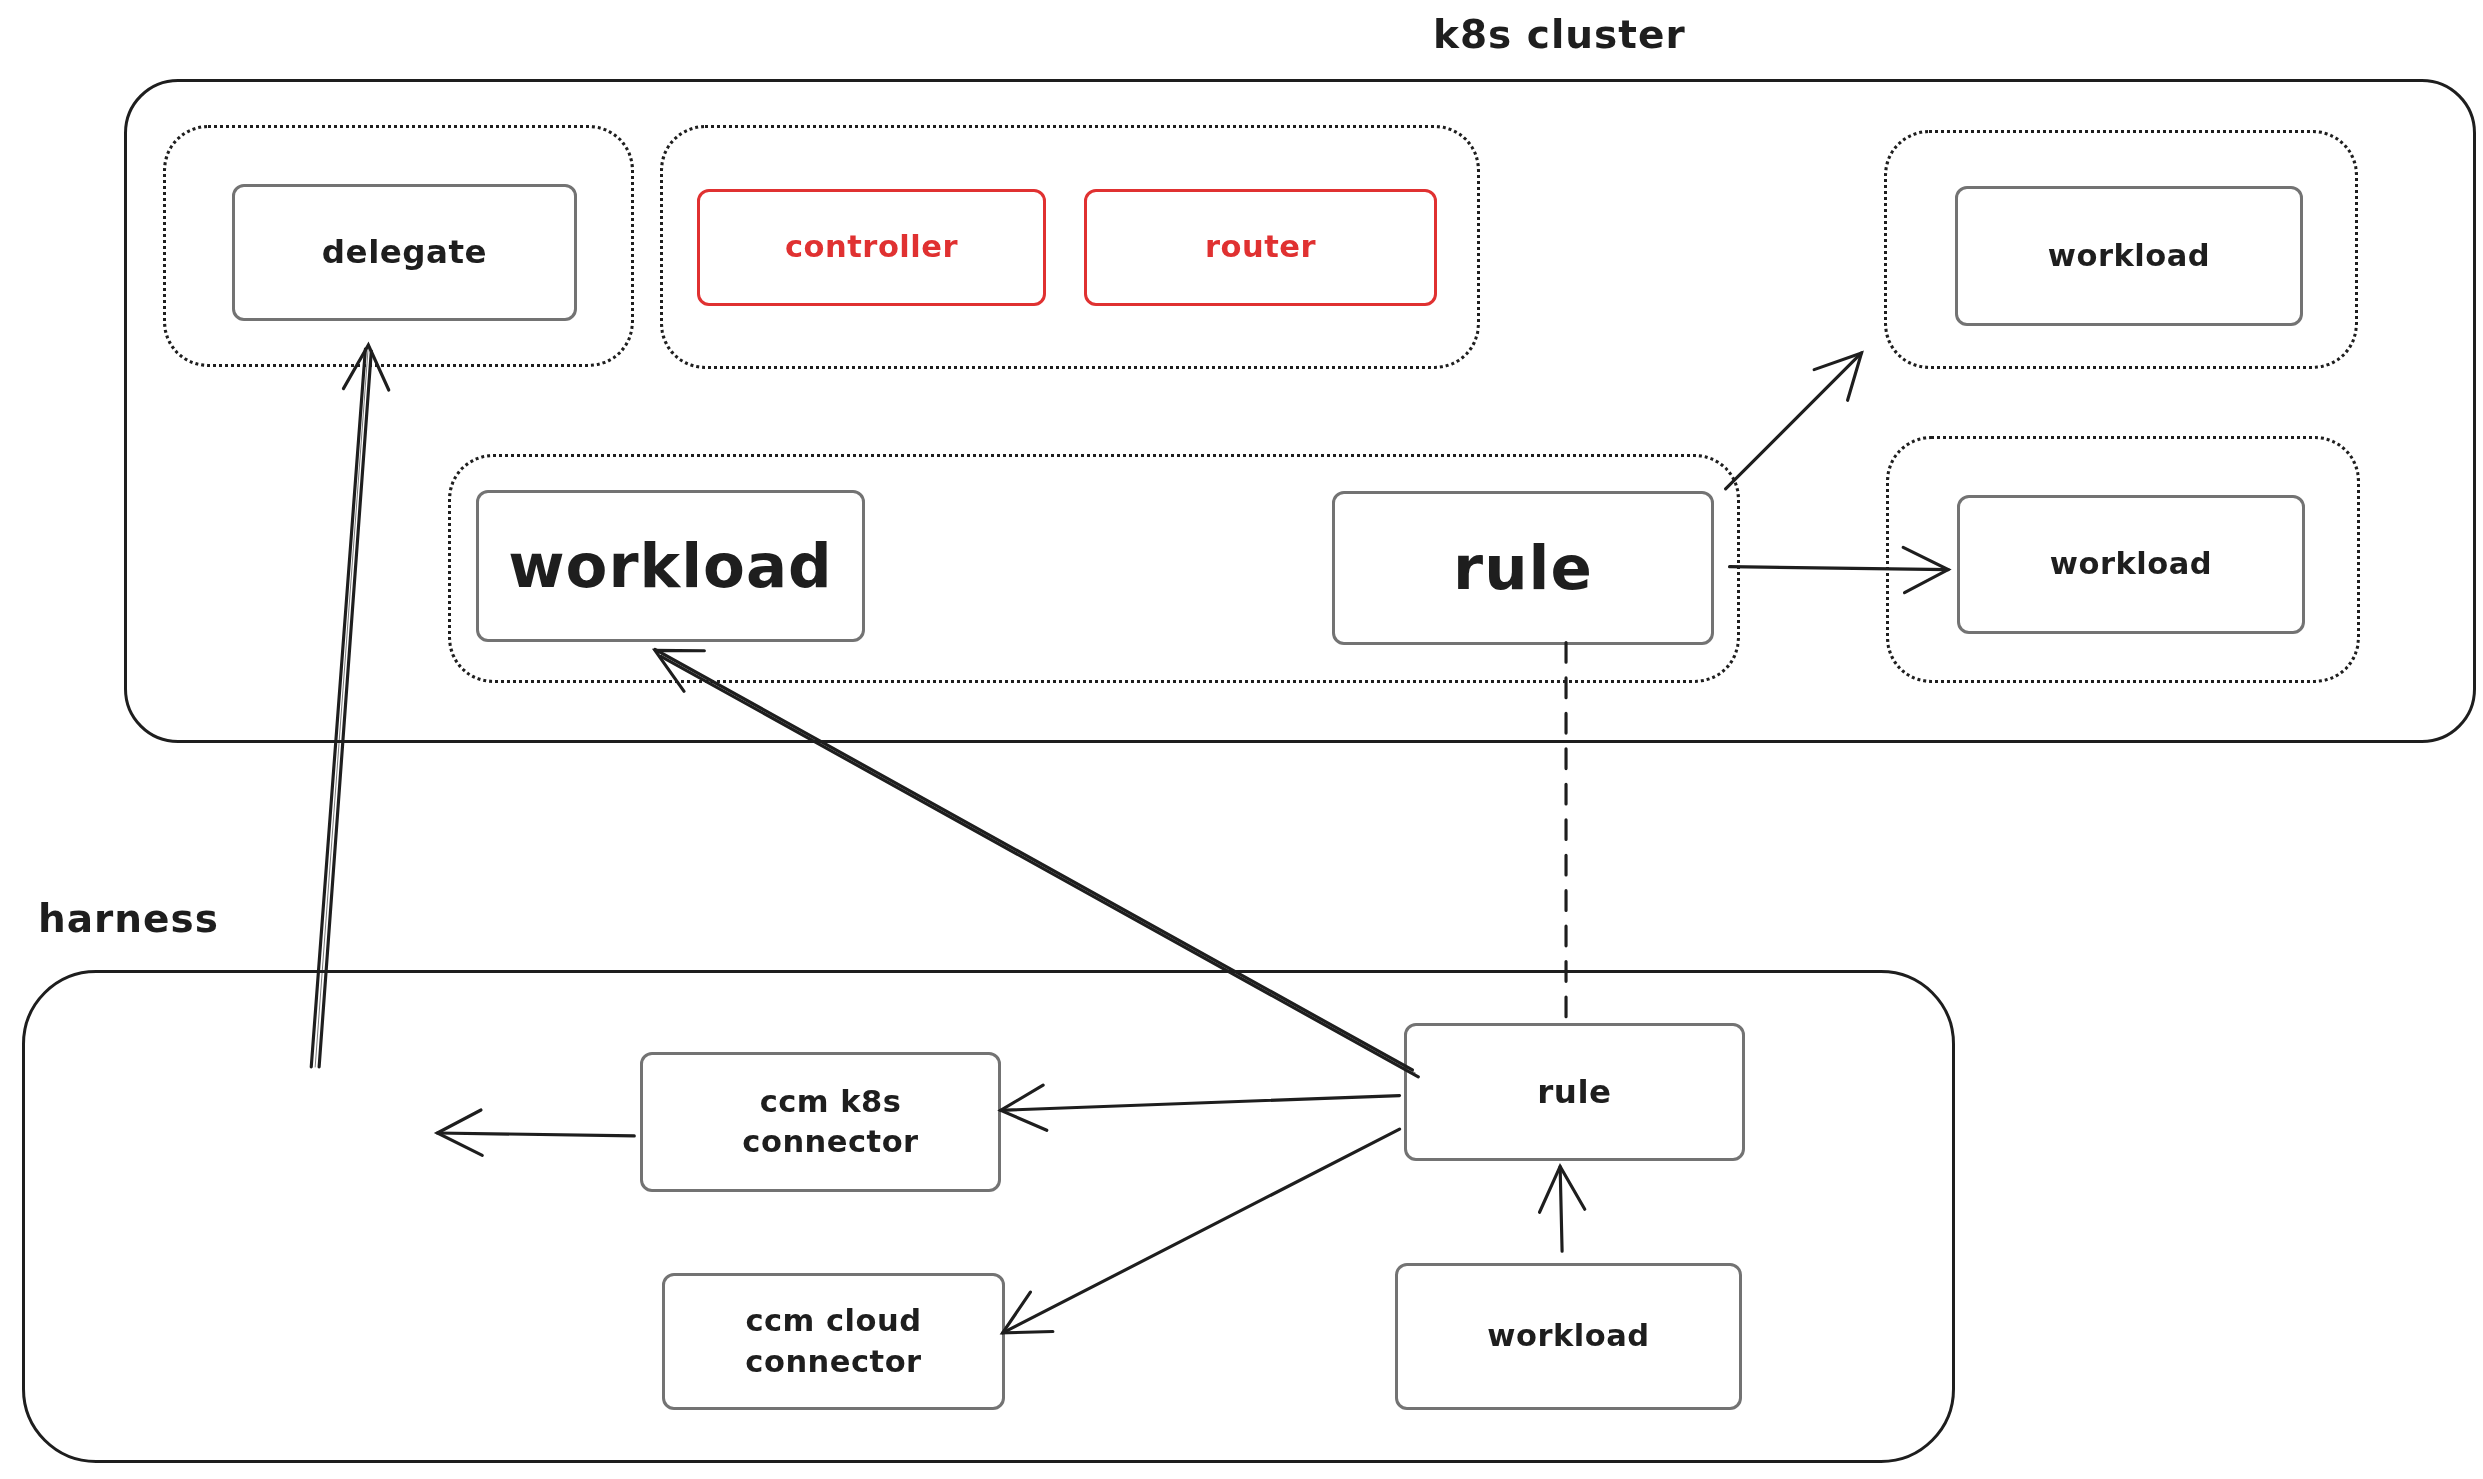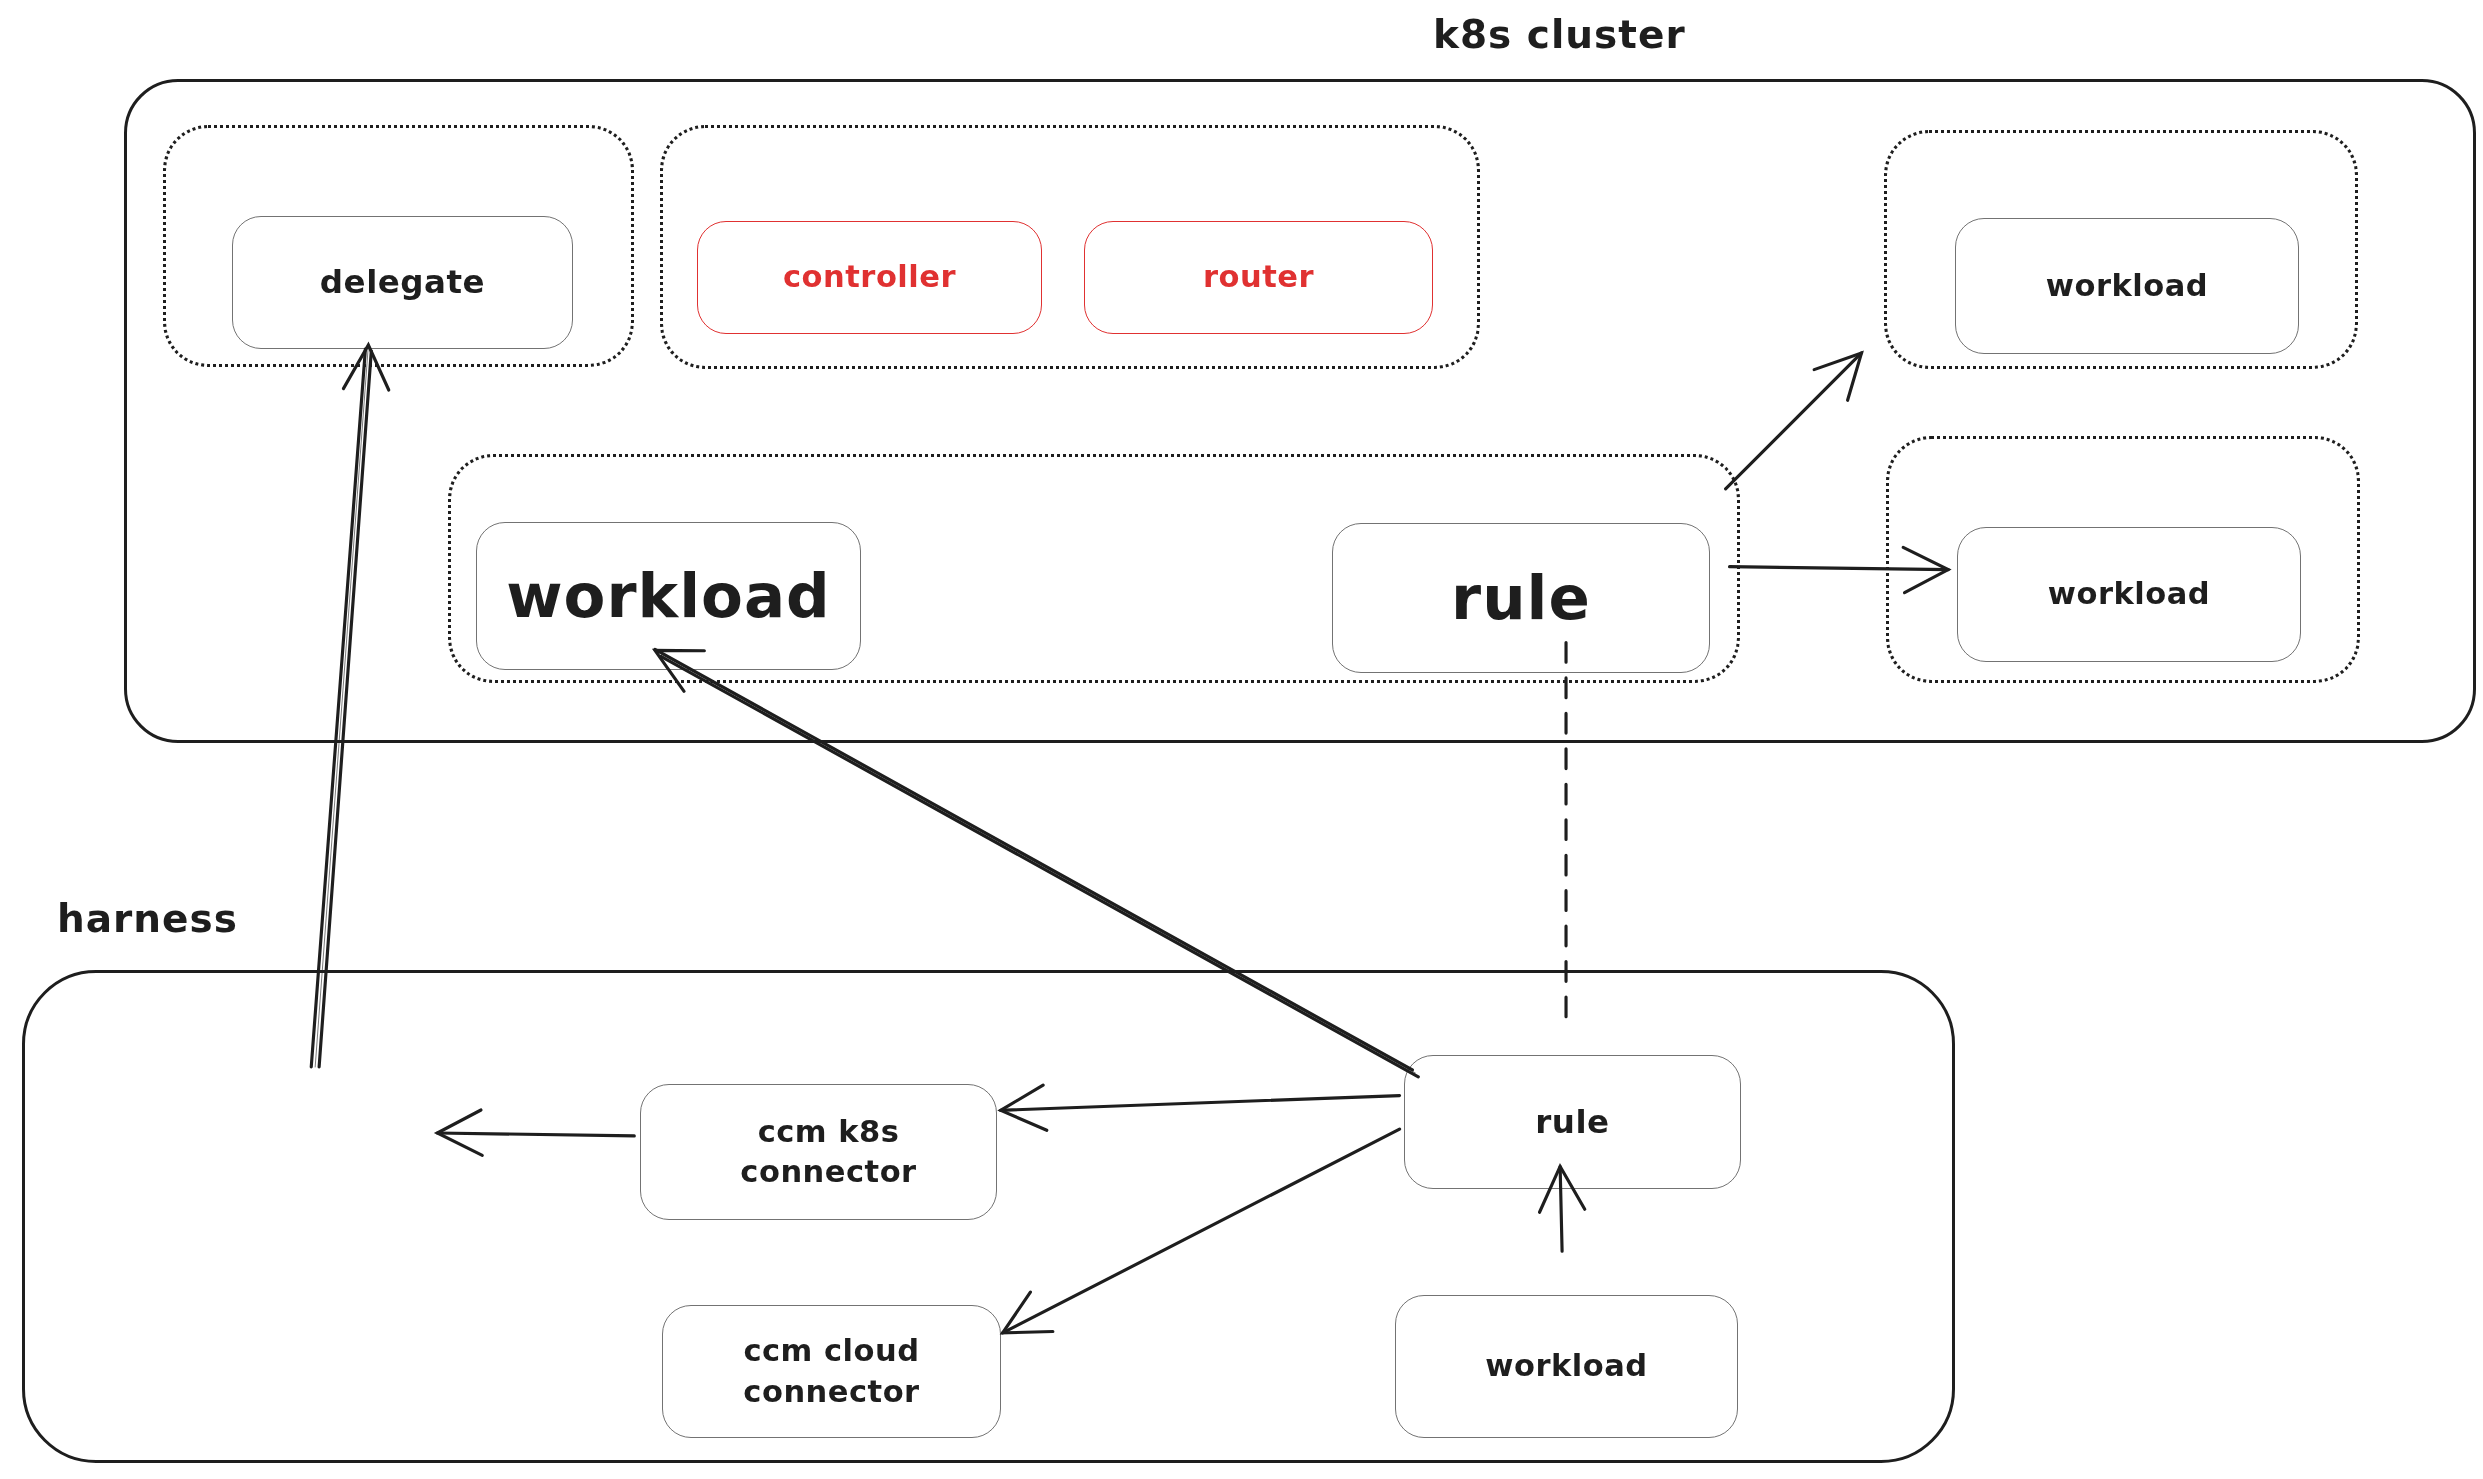--- a/index.html
+++ b/index.html
@@ -13,44 +13,44 @@
   }
   .cluster.k8s { border-radius:54px; }
   .cluster.harness { border-radius:74px; }
   .cluster-label {
     position:absolute; font-size:39px; letter-spacing:1px; white-space:nowrap;
   }
   .group {
     position:absolute; border:3.9px dotted #1e1e1e; border-radius:45px;
   }
   .node {
-    position:absolute; border:1px solid #737373; border-radius:29px;
+    position:absolute; border:3px solid #737373; border-radius:12px;
     background:#ffffff; display:flex; align-items:center; justify-content:center;
     text-align:center; font-size:30.5px; letter-spacing:0.5px;
-    white-space:pre-line; line-height:1.32;margin-top:32px;
+    white-space:pre-line; line-height:1.32;
   }
   .node.big { font-size:61px; letter-spacing:1px; }
   .node.mid { font-size:32.5px; }
   svg.edges {
     position:absolute; left:0; top:0; width:2483px; height:1480px;
     pointer-events:none;
   }
   svg.edges line, svg.edges path { stroke:#1e1e1e; stroke-width:3.2; fill:none; stroke-linecap:round; }
   svg.edges .ghost { stroke-width:0.6; }
   svg.edges .dashed { stroke-dasharray:20 16; }
 </style>
 </head>
 <body>
 
 <div class="canvas">
 
   <div class="cluster-label" style="left:1433px; top:11.8px;">k8s cluster</div>
   <div class="cluster k8s" style="left:124px; top:79px; width:2346px; height:658px;"></div>
 
-  <div class="cluster-label" style="left:57px; top:896px;">harness</div>
+  <div class="cluster-label" style="left:38px; top:896px;">harness</div>
   <div class="cluster harness" style="left:21.7px; top:970px; width:1927px; height:487px;"></div>
 
   <div class="group" style="left:163px; top:125px; width:465px; height:236px;"></div>
   <div class="group" style="left:660px; top:125px; width:814px; height:238px;"></div>
   <div class="group" style="left:448px; top:454px; width:1286px; height:223px;"></div>
   <div class="group" style="left:1884px; top:130px; width:468px; height:233px;"></div>
   <div class="group" style="left:1886px; top:436px; width:468px; height:241px;"></div>
 
   <div class="node mid" style="left:232px; top:184px; width:339px; height:131px;">delegate</div>
 

